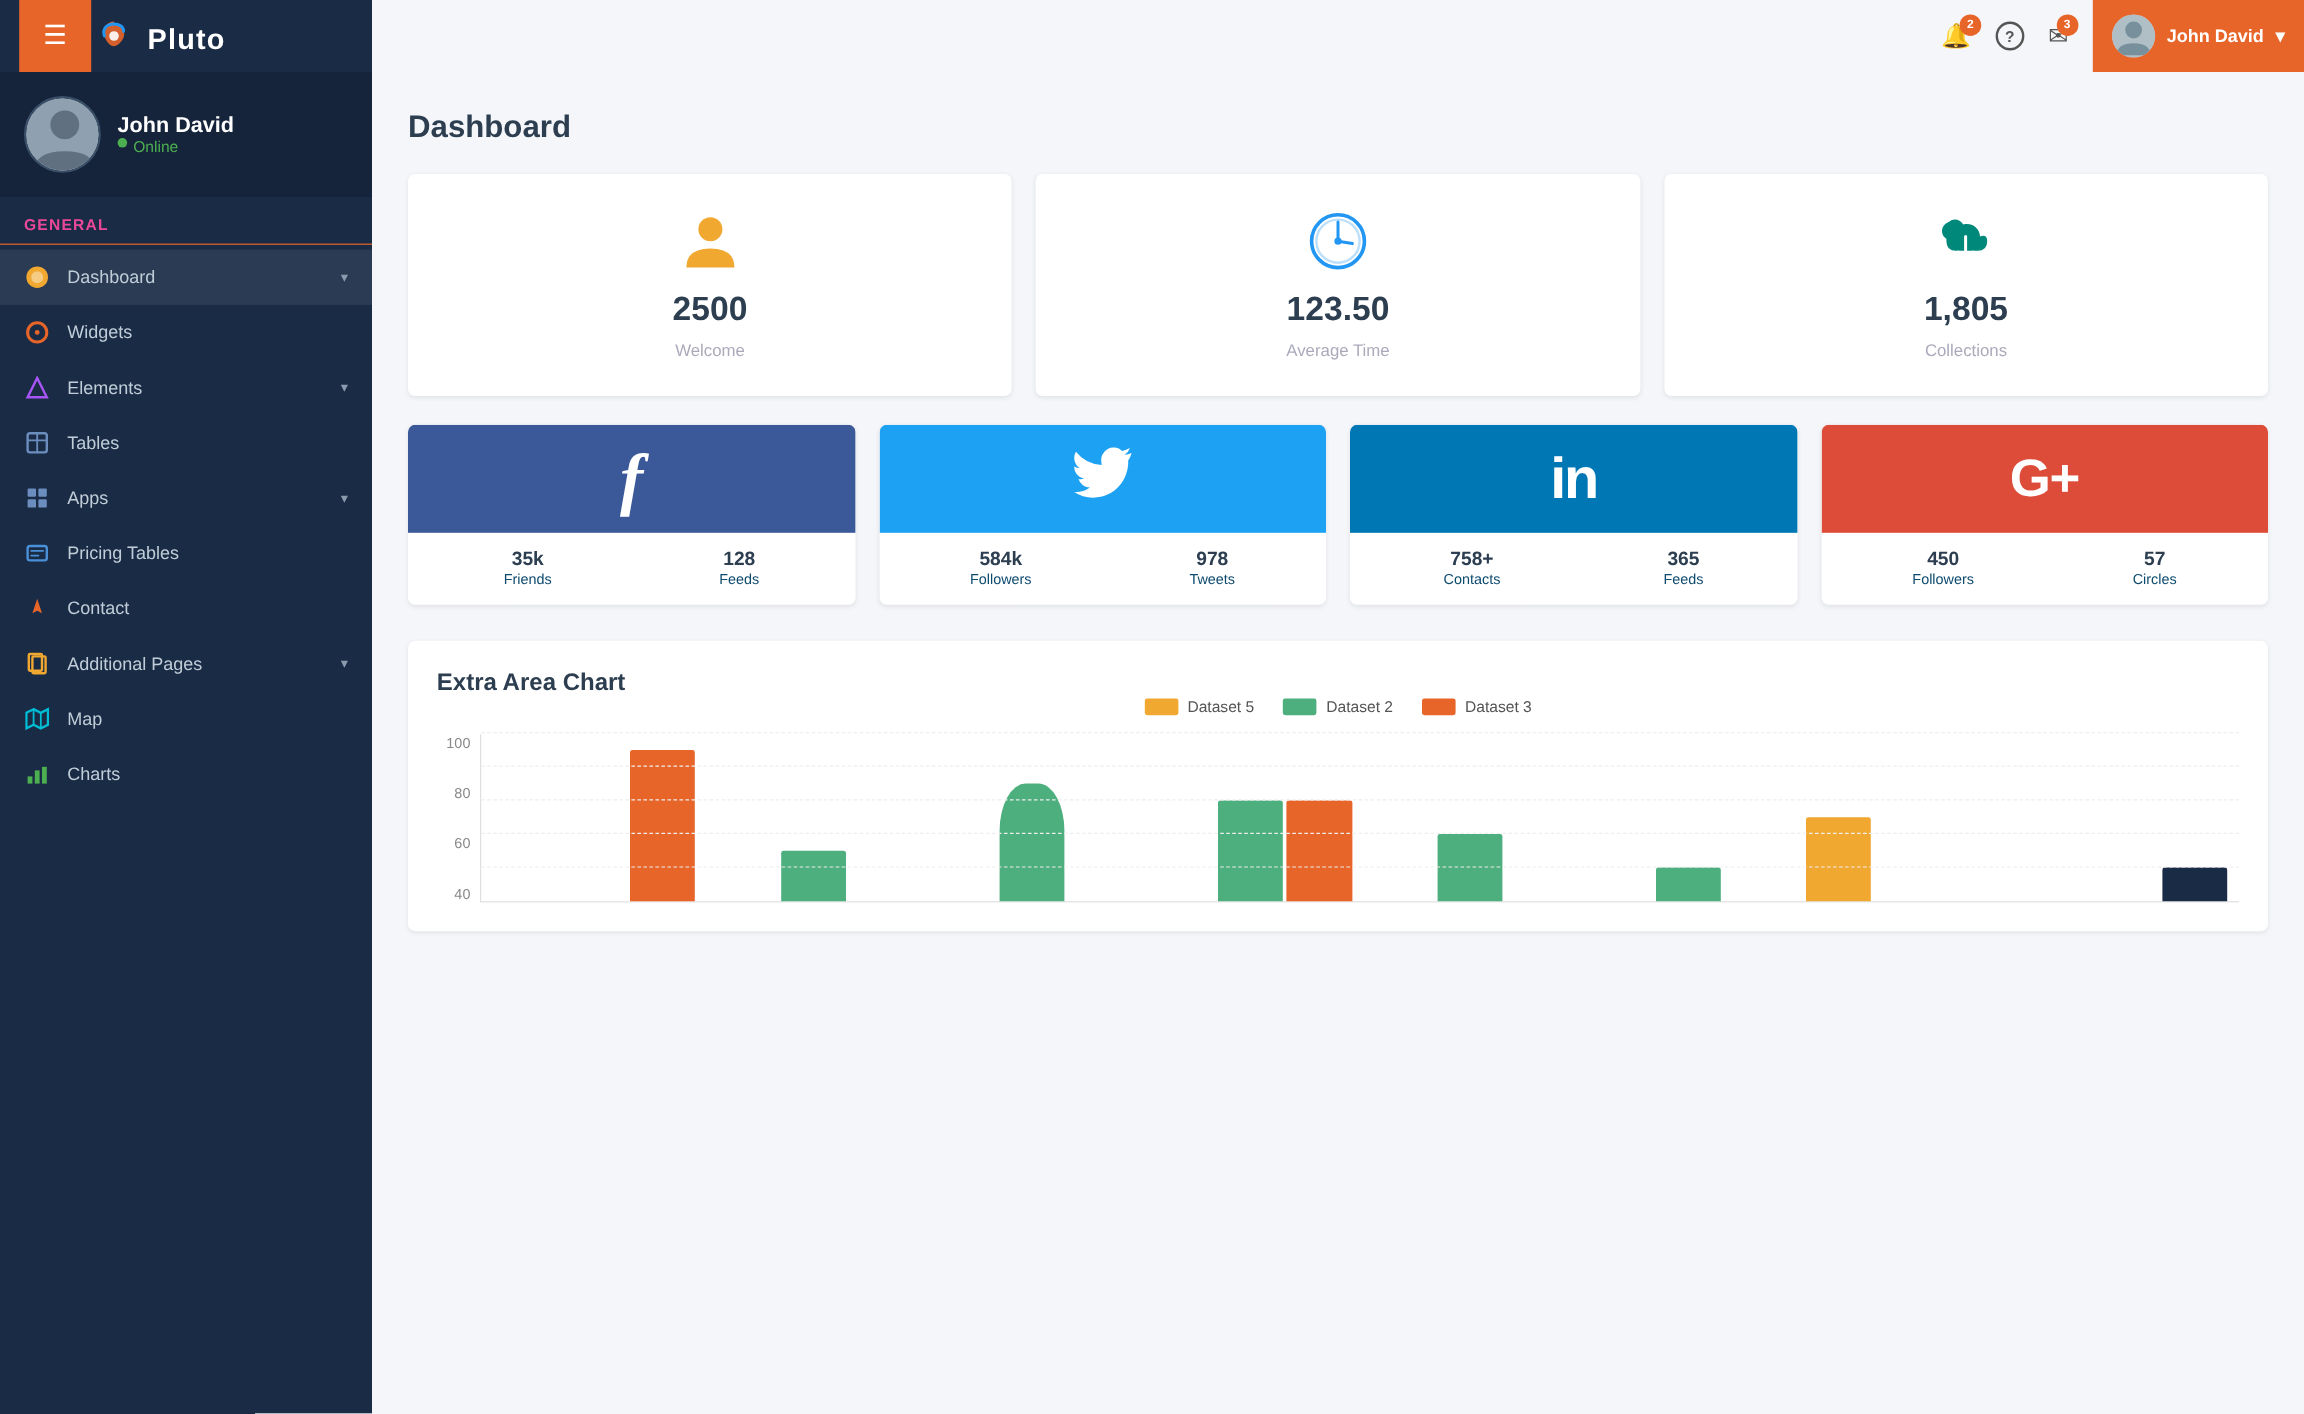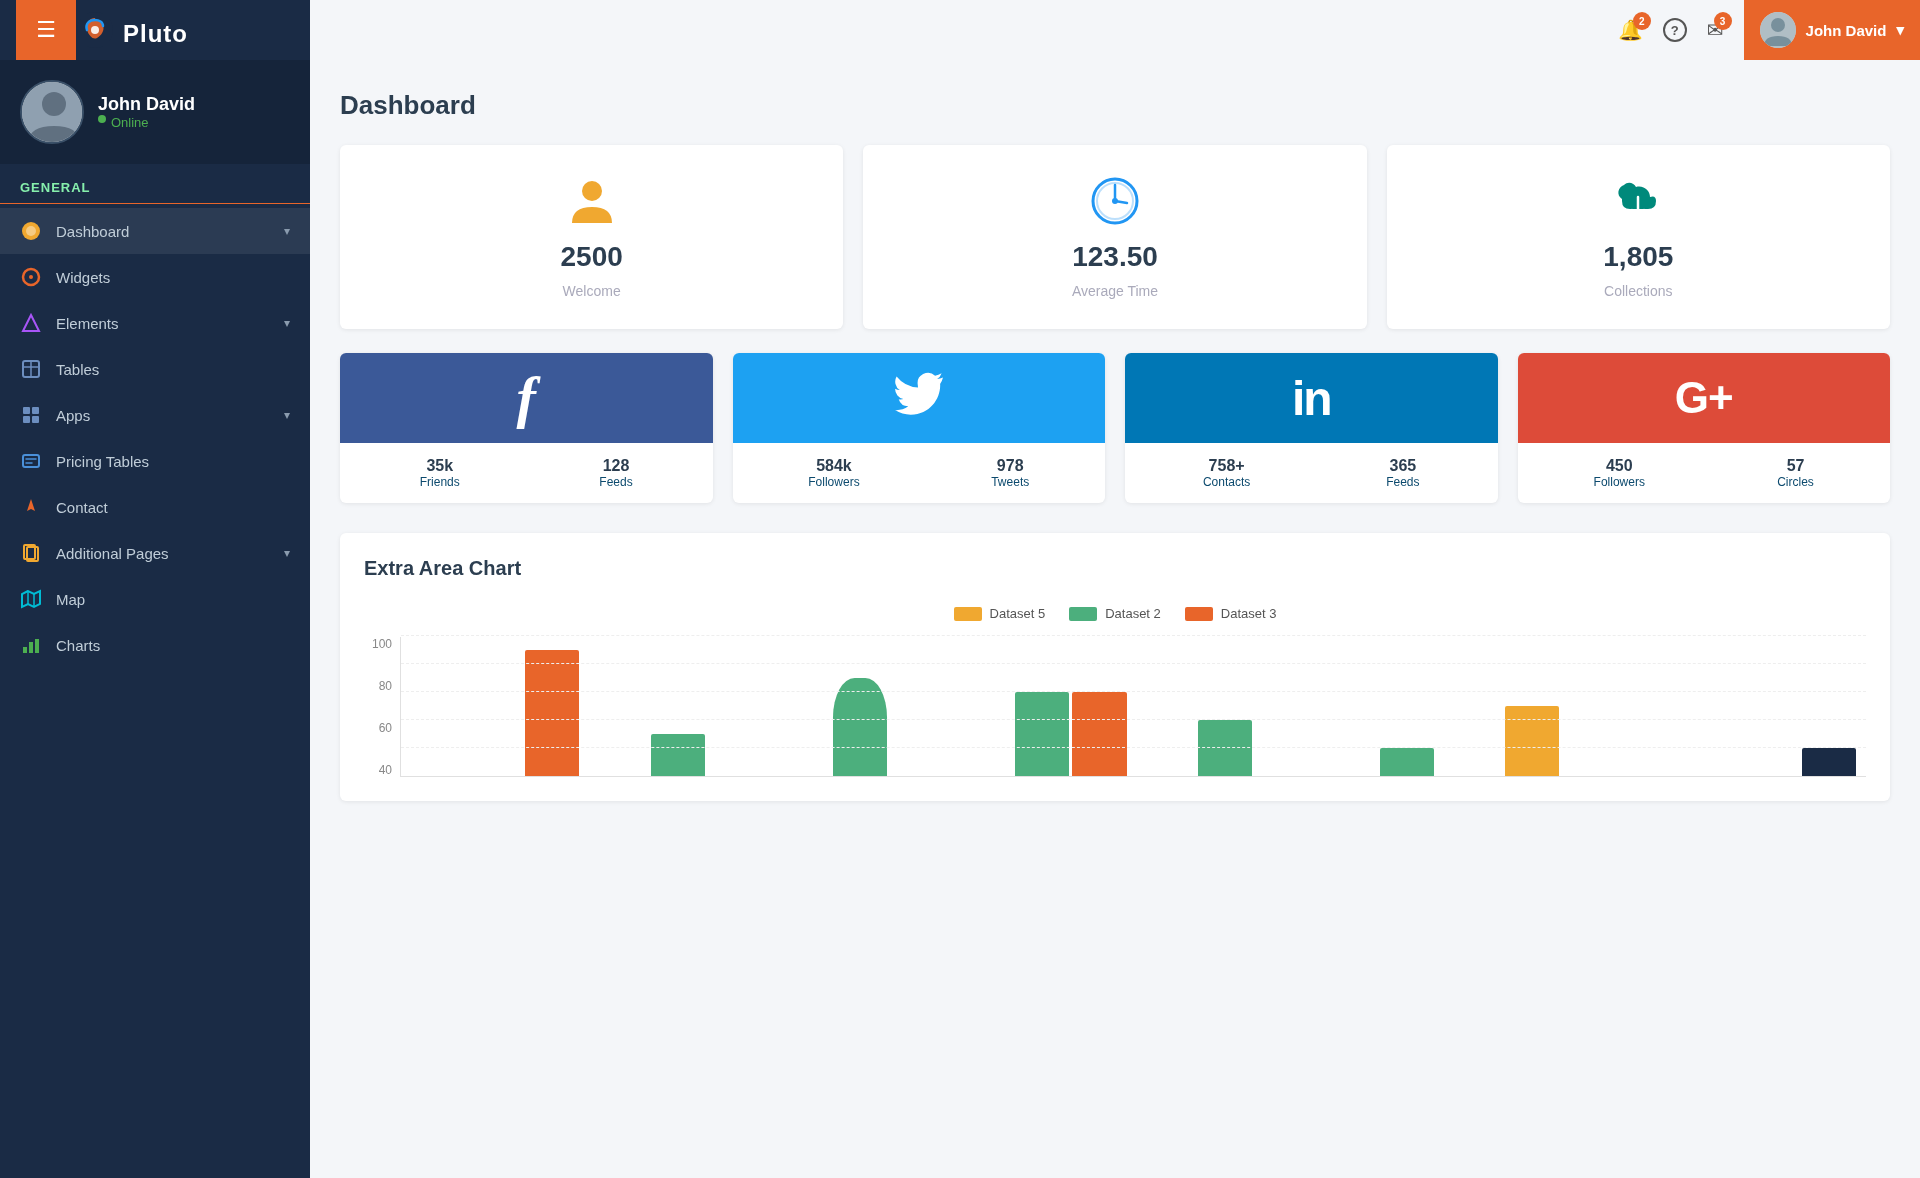--- a/index.html
+++ b/index.html
@@ -160,21 +160,21 @@
       gap: 5px;
     }
     .status-dot {
       width: 8px;
       height: 8px;
       background: #4caf50;
       border-radius: 50%;
       display: inline-block;
     }
     .sidebar-section-label {
-      color: #86efac;
+      color: #ec4899;
       font-size: 13px;
       font-weight: 700;
       padding: 16px 20px 8px;
       text-transform: uppercase;
       letter-spacing: 1px;
       border-bottom: 1px solid #e8652a;
       margin-bottom: 4px;
     }
     .sidebar-item {
       display: flex;
@@ -289,21 +289,21 @@
     .chart-section {
       background: white;
       border-radius: 6px;
       padding: 24px;
       box-shadow: 0 1px 4px rgba(0,0,0,0.08);
     }
     .chart-title {
       font-size: 20px;
       font-weight: 600;
       color: #2c3e50;
-      margin-bottom: 26px;
+      margin-bottom: 0;
     }
     .chart-legend {
       display: flex;
       gap: 24px;
       margin-bottom: 16px;
       justify-content: center;
     }
     .legend-item {
       display: flex;
       align-items: center;

